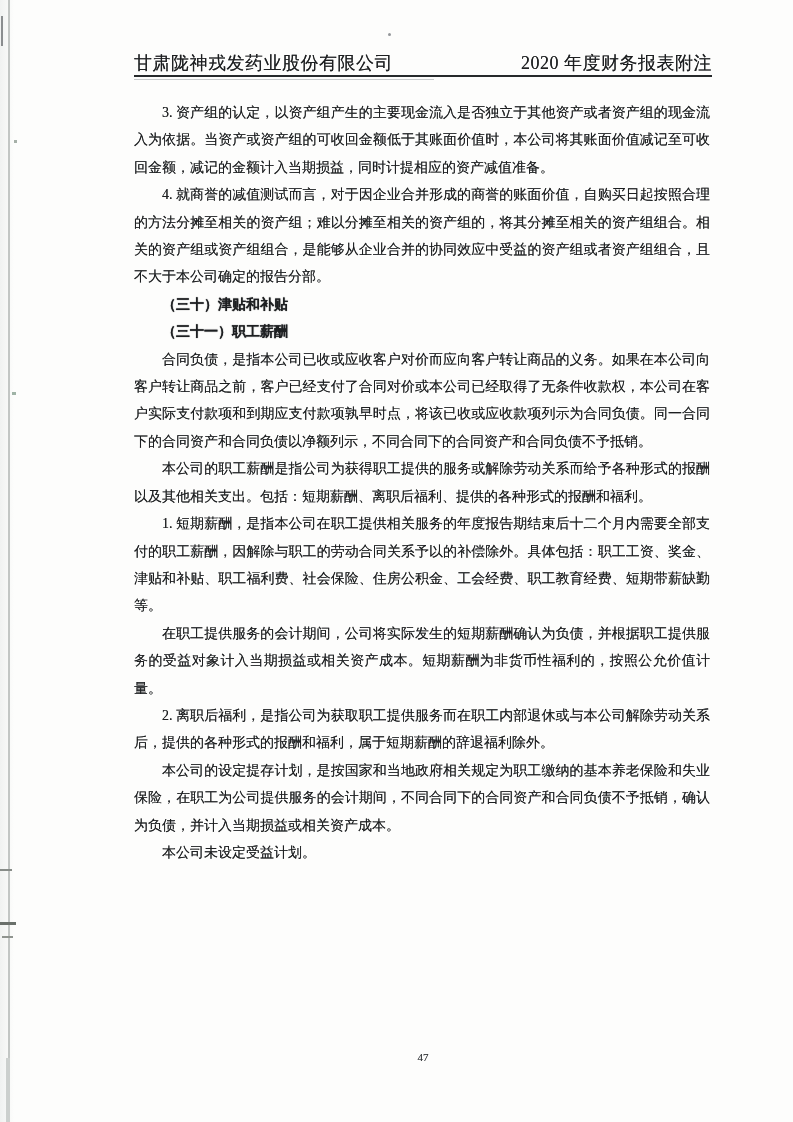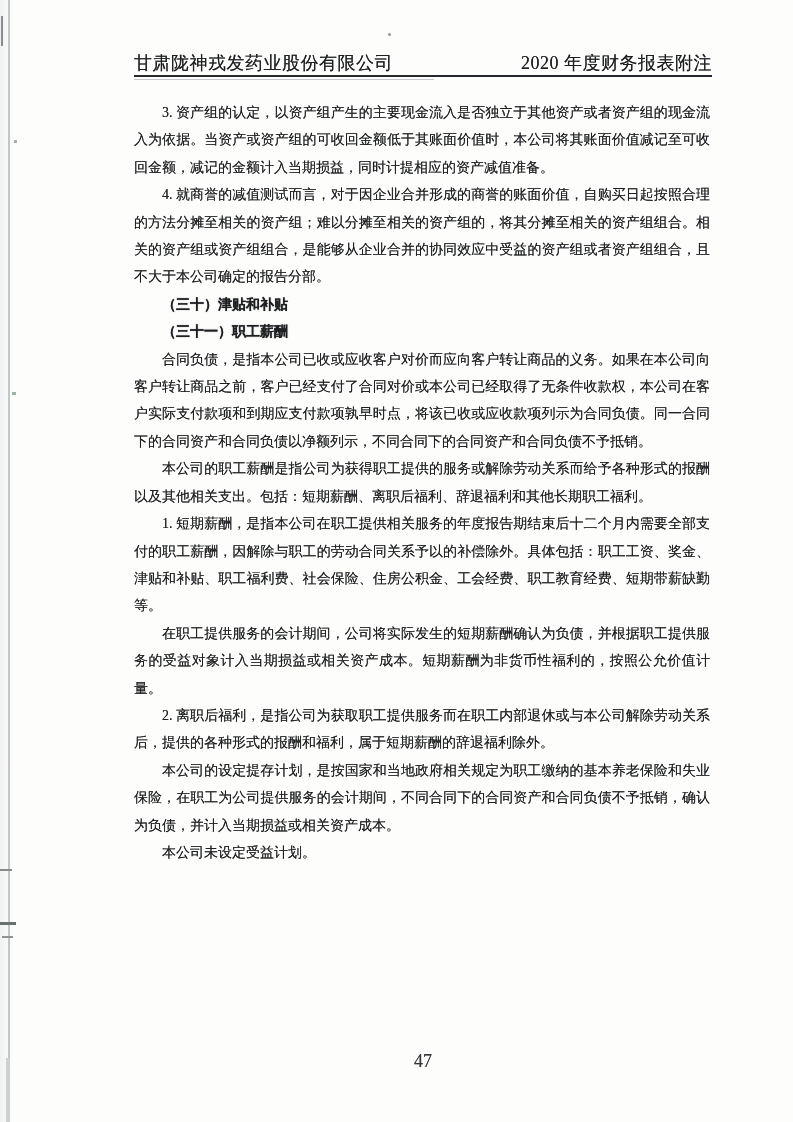--- a/index.html
+++ b/index.html
@@ -93,21 +93,21 @@
     font-weight: bold;
     text-shadow: 0 0 0.9px rgba(15,18,20,0.9);
   }
 
   .footer {
     position: absolute;
     left: 134px;
     width: 578px;
     top: 1051px;
     text-align: center;
-    font-size: 18px;
+    font-size: 11px;
     color: #34373a;
     text-shadow: 0 0 0.5px rgba(40,44,46,0.6);
   }
 </style>
 </head>
 <body>
 
 <div class="page">
 
   <div class="edge-shade"></div>
@@ -127,21 +127,21 @@
   </div>
   <div class="header-rule"></div>
   <div class="header-rule-ghost"></div>
 
   <div class="doc-body">
       <div class="para">3. 资产组的认定，以资产组产生的主要现金流入是否独立于其他资产或者资产组的现金流入为依据。当资产或资产组的可收回金额低于其账面价值时，本公司将其账面价值减记至可收回金额，减记的金额计入当期损益，同时计提相应的资产减值准备。</div>
       <div class="para">4. 就商誉的减值测试而言，对于因企业合并形成的商誉的账面价值，自购买日起按照合理的方法分摊至相关的资产组；难以分摊至相关的资产组的，将其分摊至相关的资产组组合。相关的资产组或资产组组合，是能够从企业合并的协同效应中受益的资产组或者资产组组合，且不大于本公司确定的报告分部。</div>
       <div class="para heading">（三十）津贴和补贴</div>
       <div class="para heading">（三十一）职工薪酬</div>
       <div class="para">合同负债，是指本公司已收或应收客户对价而应向客户转让商品的义务。如果在本公司向客户转让商品之前，客户已经支付了合同对价或本公司已经取得了无条件收款权，本公司在客户实际支付款项和到期应支付款项孰早时点，将该已收或应收款项列示为合同负债。同一合同下的合同资产和合同负债以净额列示，不同合同下的合同资产和合同负债不予抵销。</div>
-      <div class="para">本公司的职工薪酬是指公司为获得职工提供的服务或解除劳动关系而给予各种形式的报酬以及其他相关支出。包括：短期薪酬、离职后福利、辞退福利和其他长期职工福利。</div>
+      <div class="para">本公司的职工薪酬是指公司为获得职工提供的服务或解除劳动关系而给予各种形式的报酬以及其他相关支出。包括：短期薪酬、离职后福利、提供的各种形式的报酬和福利。</div>
       <div class="para">1. 短期薪酬，是指本公司在职工提供相关服务的年度报告期结束后十二个月内需要全部支付的职工薪酬，因解除与职工的劳动合同关系予以的补偿除外。具体包括：职工工资、奖金、津贴和补贴、职工福利费、社会保险、住房公积金、工会经费、职工教育经费、短期带薪缺勤等。</div>
       <div class="para">在职工提供服务的会计期间，公司将实际发生的短期薪酬确认为负债，并根据职工提供服务的受益对象计入当期损益或相关资产成本。短期薪酬为非货币性福利的，按照公允价值计量。</div>
       <div class="para">2. 离职后福利，是指公司为获取职工提供服务而在职工内部退休或与本公司解除劳动关系后，提供的各种形式的报酬和福利，属于短期薪酬的辞退福利除外。</div>
       <div class="para">本公司的设定提存计划，是按国家和当地政府相关规定为职工缴纳的基本养老保险和失业保险，在职工为公司提供服务的会计期间，不同合同下的合同资产和合同负债不予抵销，确认为负债，并计入当期损益或相关资产成本。</div>
       <div class="para">本公司未设定受益计划。</div>
     </div>
 
   <div class="footer">
     <span>47</span>
   </div>

